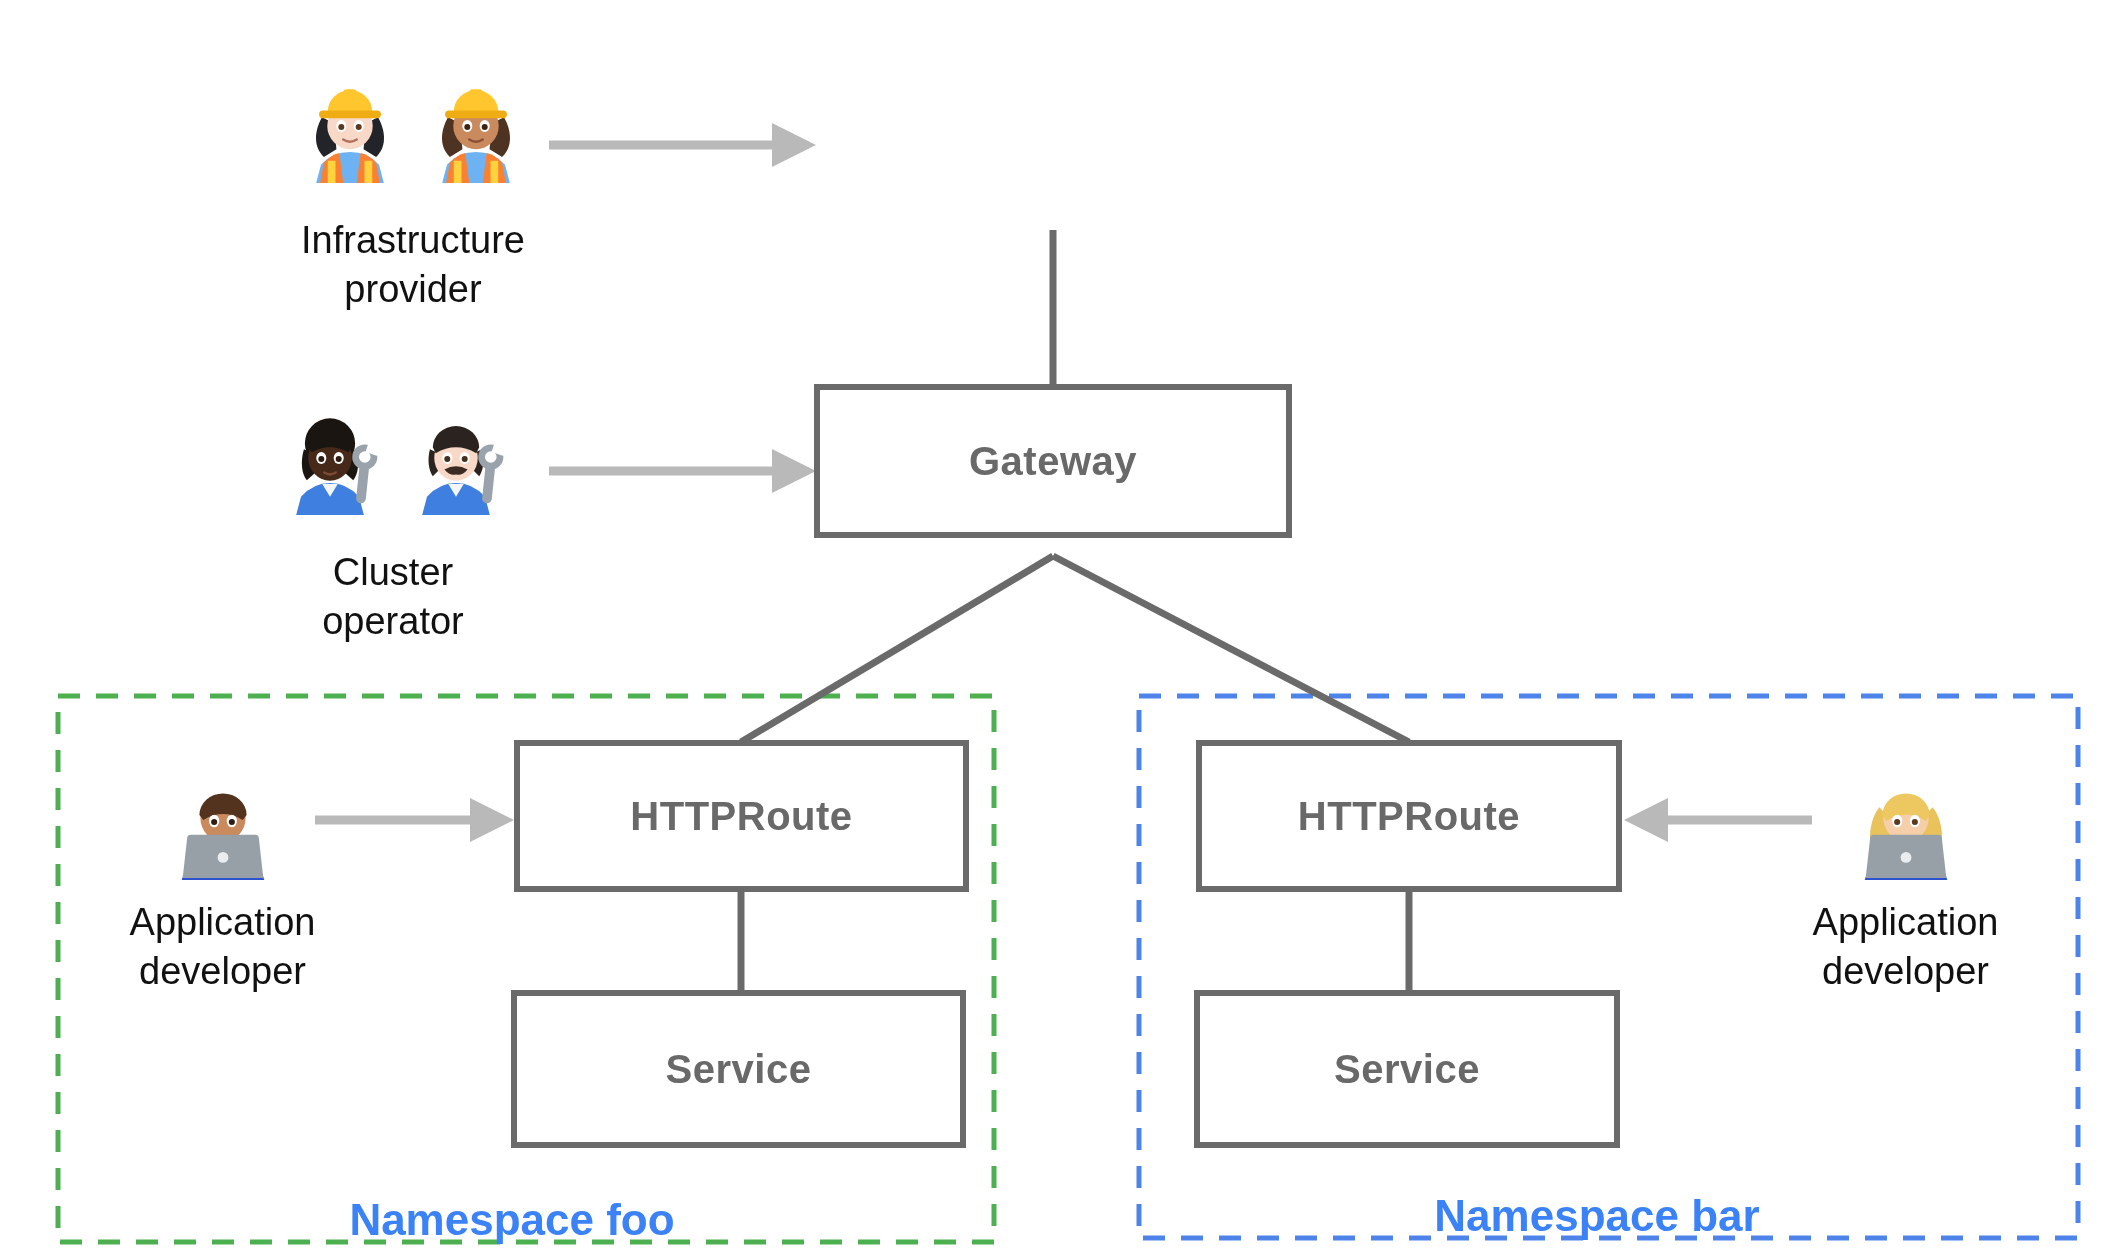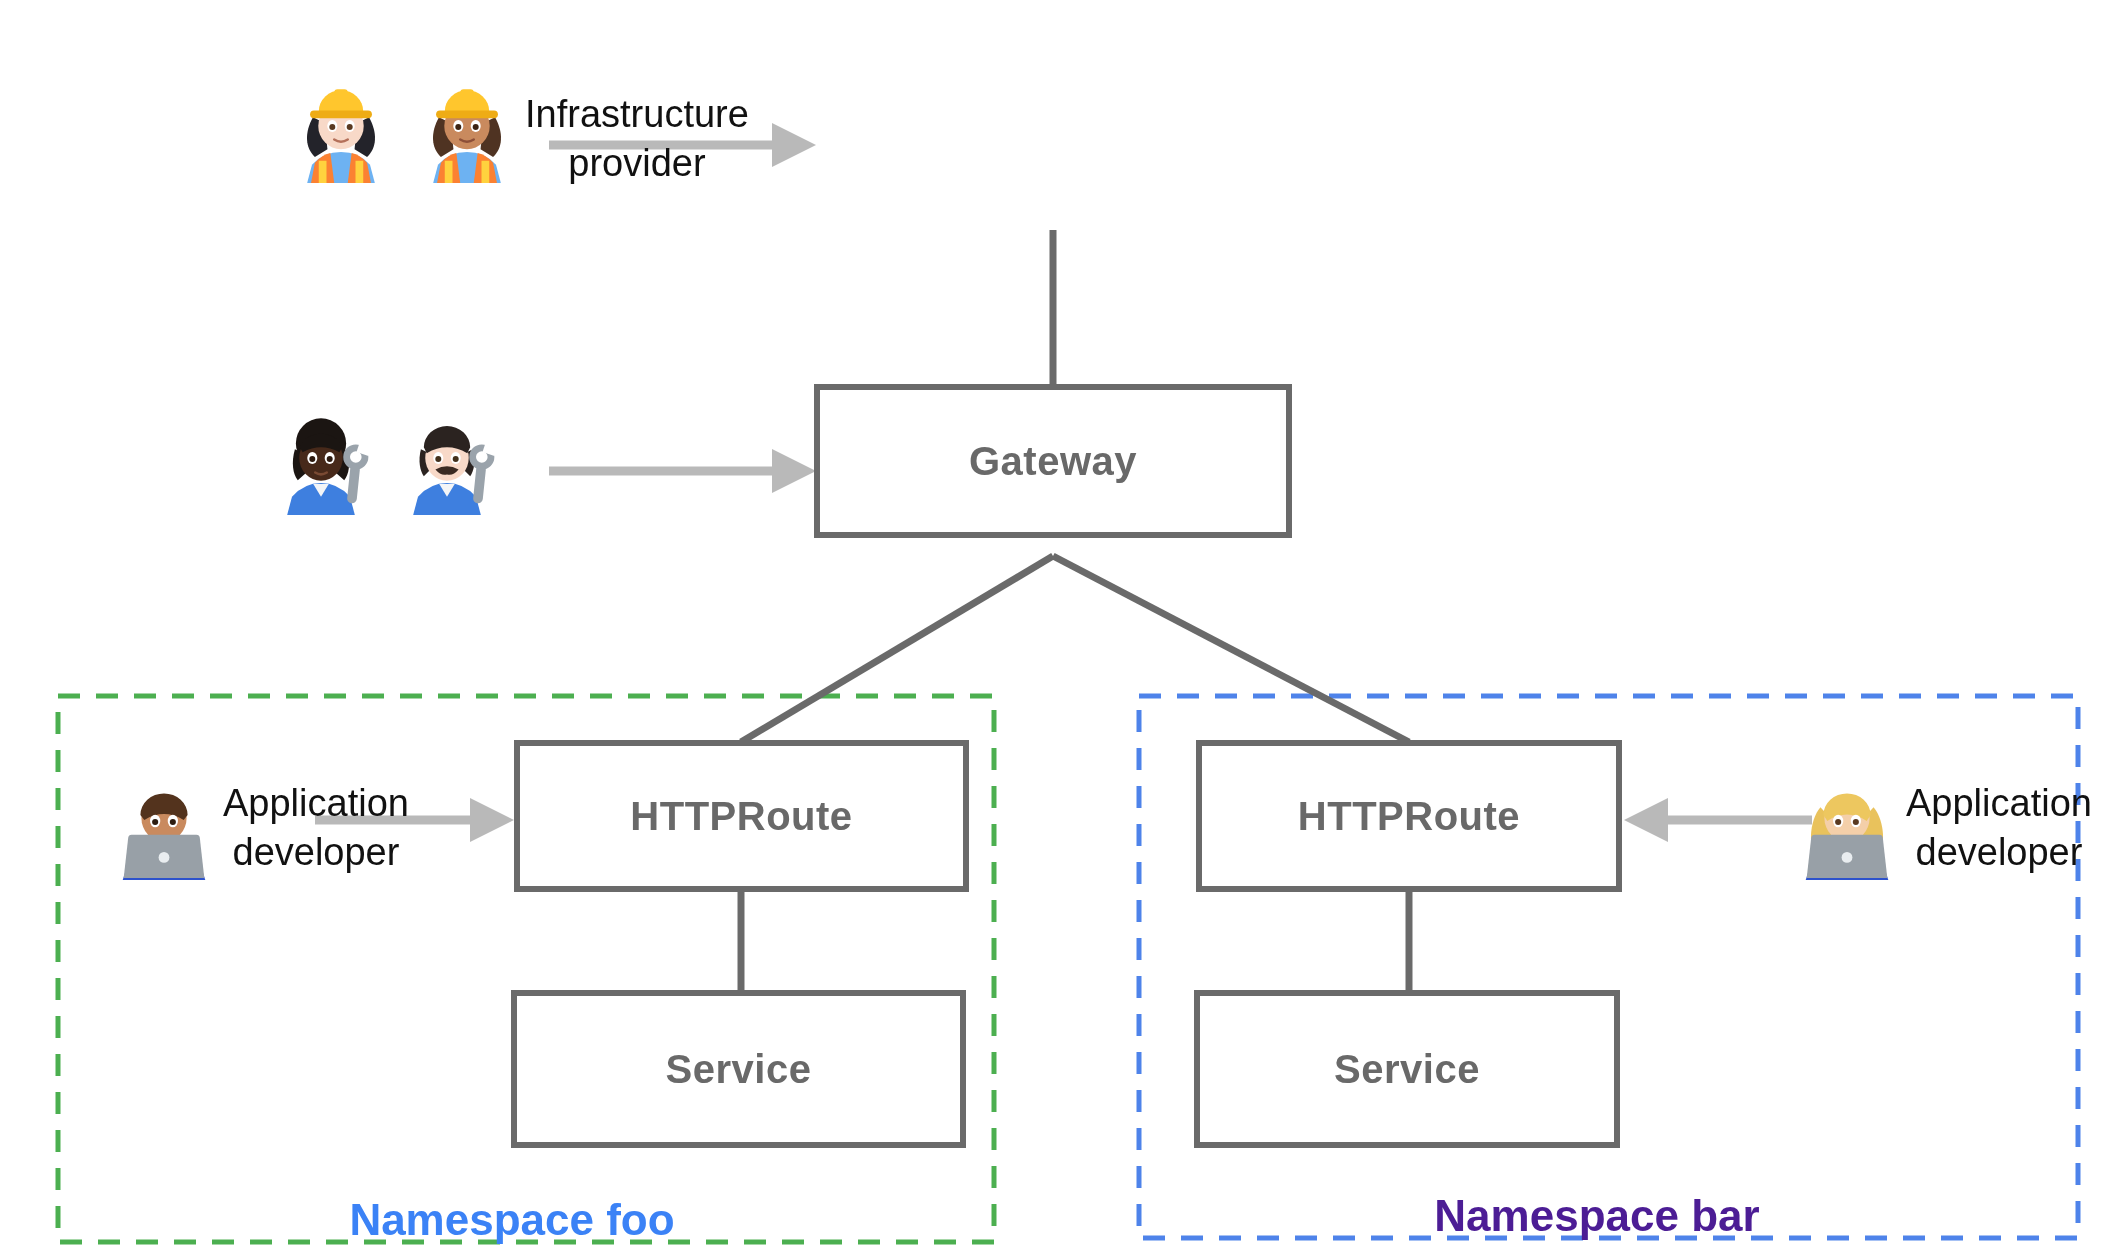--- a/index.html
+++ b/index.html
@@ -14,36 +14,36 @@
     display:flex; align-items:center; justify-content:center;
     font-size:40px; font-weight:bold; color:#696969; letter-spacing:.5px;
   }
   .box-gatewayclass { left:814px; top:56px;  width:478px; height:178px; }
   .box-gateway      { left:814px; top:384px; width:478px; height:154px; }
   .box-httproute-foo{ left:514px; top:740px; width:455px; height:152px; }
   .box-service-foo  { left:511px; top:990px; width:455px; height:158px; }
   .box-httproute-bar{ left:1196px; top:740px; width:426px; height:152px; }
   .box-service-bar  { left:1194px; top:990px; width:426px; height:158px; }
 
-  .persona { position:absolute; display:flex; flex-direction:row; align-items:center; }
+  .persona { position:absolute; display:flex; flex-direction:column; align-items:center; }
   .persona-infra    { left:283px;  top:62px;  width:260px; }
   .persona-cluster  { left:263px;  top:394px; width:260px; }
   .persona-dev-foo  { left:105px;  top:758px; width:235px; }
   .persona-dev-bar  { left:1788px; top:758px; width:235px; }
   .emoji-row { display:flex; gap:10px; align-items:flex-end; }
   .emoji { display:block; }
   .persona-label {
     margin-top:28px; font-size:38px; line-height:1.3; color:#111111; text-align:center;
   }
   .persona-dev-foo .persona-label, .persona-dev-bar .persona-label { margin-top:14px; }
 
   .ns-label { position:absolute; width:400px; text-align:center;
     font-size:44px; font-weight:bold; line-height:1; }
   .ns-label-foo { left:312px;  top:1198px; color:#3b82f6; }
-  .ns-label-bar { left:1397px; top:1194px; color:#4c1d95;text-align:center; }
+  .ns-label-bar { left:1397px; top:1194px; color:#3b82f6;text-align:center; }
 </style>
 </head>
 <body>
 
 <div class="stage">
 
   <svg class="layer wires" width="2112" height="1258" viewBox="0 0 2112 1258">
 
     <rect x="58" y="696" width="936" height="546" fill="none" stroke="#4CAF50" stroke-width="5" stroke-dasharray="22 16"></rect>
     <rect x="1139" y="696" width="939" height="542" fill="none" stroke="#4E83EA" stroke-width="5" stroke-dasharray="22 16"></rect>
@@ -163,20 +163,21 @@
         <path d="M48,73 q12,-7 24,0 q-6,7 -12,5 q-6,2 -12,-5 Z" fill="#3a2a22"></path>
         <path d="M25,120 L30,101 Q43,87 60,87 Q77,87 90,101 L95,120 Z" fill="#3e7fdf"></path>
         <path d="M52,88 L60,101 L68,88 Z" fill="#f3f5f7"></path>
         <g>
           <circle cx="96" cy="60" r="9.5" fill="none" stroke="#9aa3ab" stroke-width="7"></circle>
           <rect x="98" y="46" width="13" height="11" fill="#ffffff" transform="rotate(18 104 52)"></rect>
           <rect x="90.5" y="68" width="10" height="40" rx="5" fill="#9aa3ab" transform="rotate(6 95 70)"></rect>
         </g>
       </svg>
     </div>
+    <div class="persona-label">Cluster operator</div>
   </div>
 
   <div class="persona persona-dev-foo">
     <div class="emoji-row">
       <svg class="emoji" width="118" height="126" viewBox="0 0 120 120">
         <ellipse cx="60" cy="57" rx="23" ry="24" fill="#c98a5e"></ellipse>
         <path d="M36,54 a24,22 0 0 1 48,0 l-4,5 q-20,-12 -40,0 Z" fill="#53331d"></path>
         <ellipse cx="51" cy="60" rx="5.2" ry="6.4" fill="#ffffff"></ellipse>
         <ellipse cx="69" cy="60" rx="5.2" ry="6.4" fill="#ffffff"></ellipse>
         <circle cx="51" cy="61" r="3.1" fill="#2e1d10"></circle>

